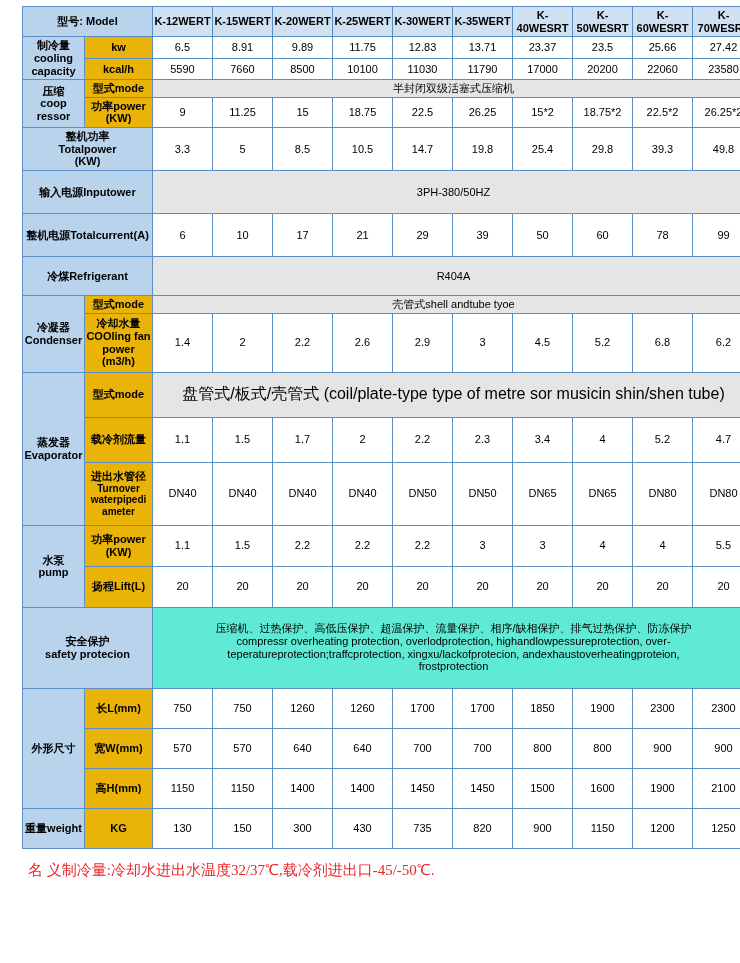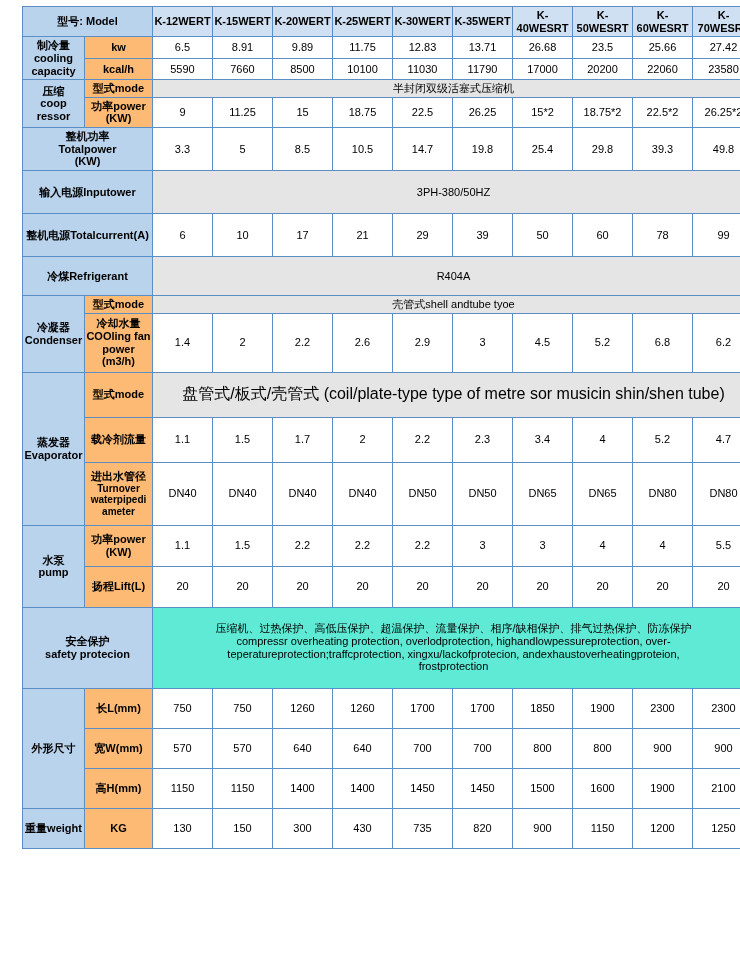--- a/index.html
+++ b/index.html
@@ -34,21 +34,21 @@
     color: #000;
     word-wrap: break-word;
   }
   
   .lbl {
     background: #b9d3ec;
     font-weight: bold;
     font-size: 11px;
   }
   .lbl2 {
-    background: #fdba74;
+    background: #eab308;
     font-weight: bold;
     font-size: 10.5px;
   }
   .val {
     background: #ffffff;
   }
   .span-val {
     background: #e5e5e5;
     font-size: 12px;
   }
@@ -126,21 +126,21 @@
       <div>cooling</div>
       <div>capacity</div>
     </td>
     <td class="lbl2">kw</td>
     <td class="val">6.5</td>
     <td class="val">8.91</td>
     <td class="val">9.89</td>
     <td class="val">11.75</td>
     <td class="val">12.83</td>
     <td class="val">13.71</td>
-    <td class="val">26.68</td>
+    <td class="val">23.37</td>
     <td class="val">23.5</td>
     <td class="val">25.66</td>
     <td class="val">27.42</td>
   </tr>
   <tr>
     <td class="lbl2">kcal/h</td>
     <td class="val">5590</td>
     <td class="val">7660</td>
     <td class="val">8500</td>
     <td class="val">10100</td>
@@ -382,14 +382,15 @@
     <td class="val">820</td>
     <td class="val">900</td>
     <td class="val">1150</td>
     <td class="val">1200</td>
     <td class="val">1250</td>
   </tr>
 </tbody>
     </table>
 
 <div class="notes">
+  <div>名 义制冷量:冷却水进出水温度32/37℃,载冷剂进出口-45/-50℃.</div>
 </div>
 </div>
 
 </body></html>

